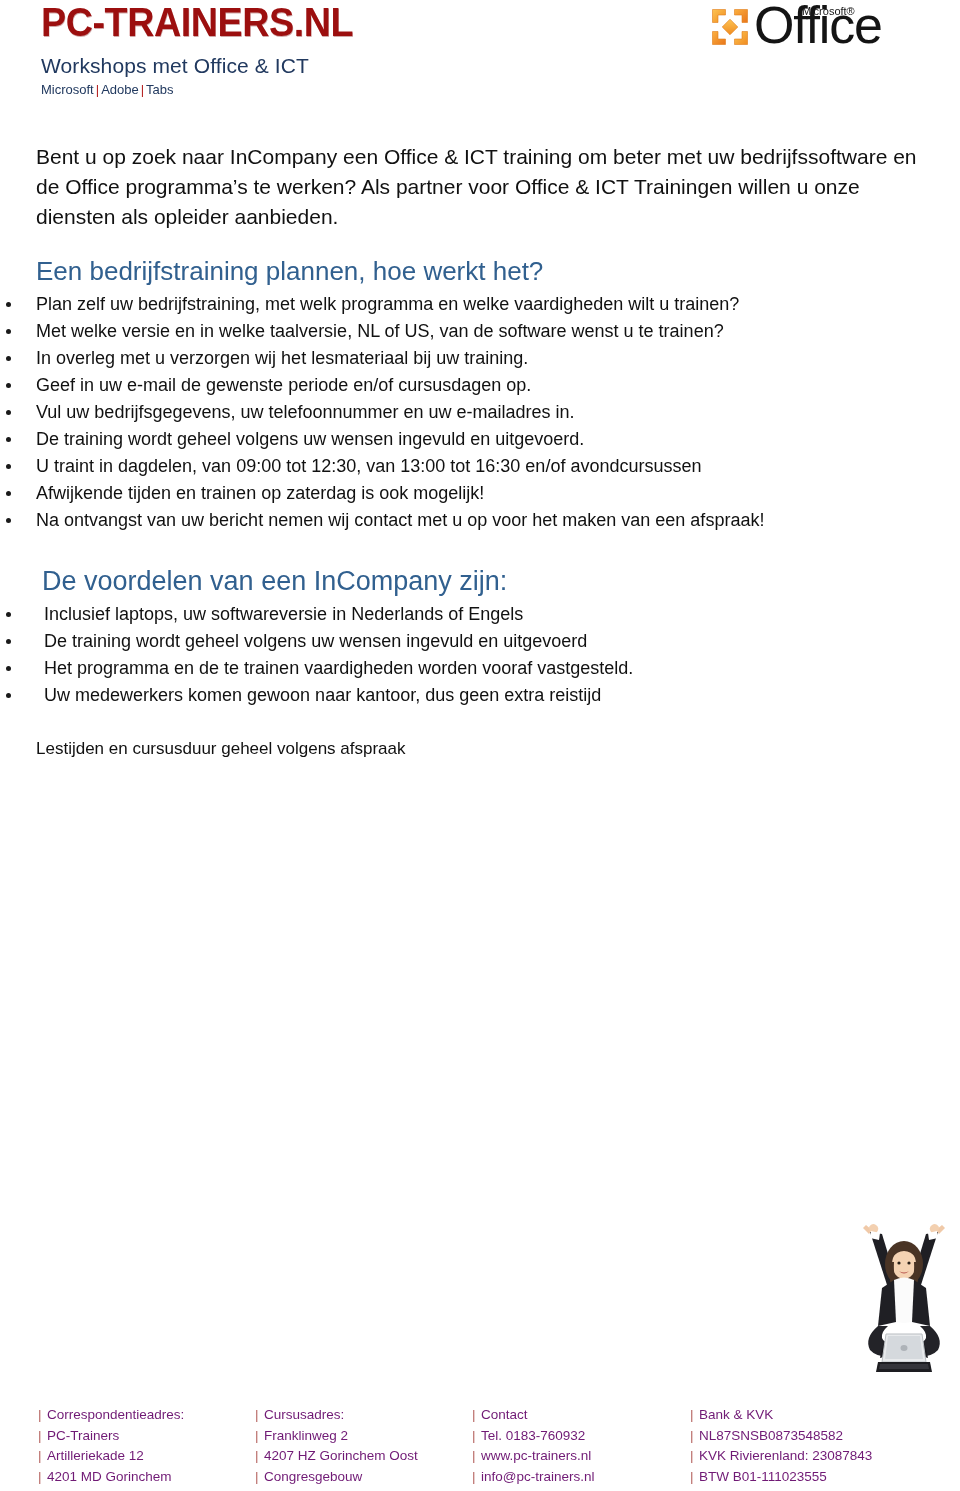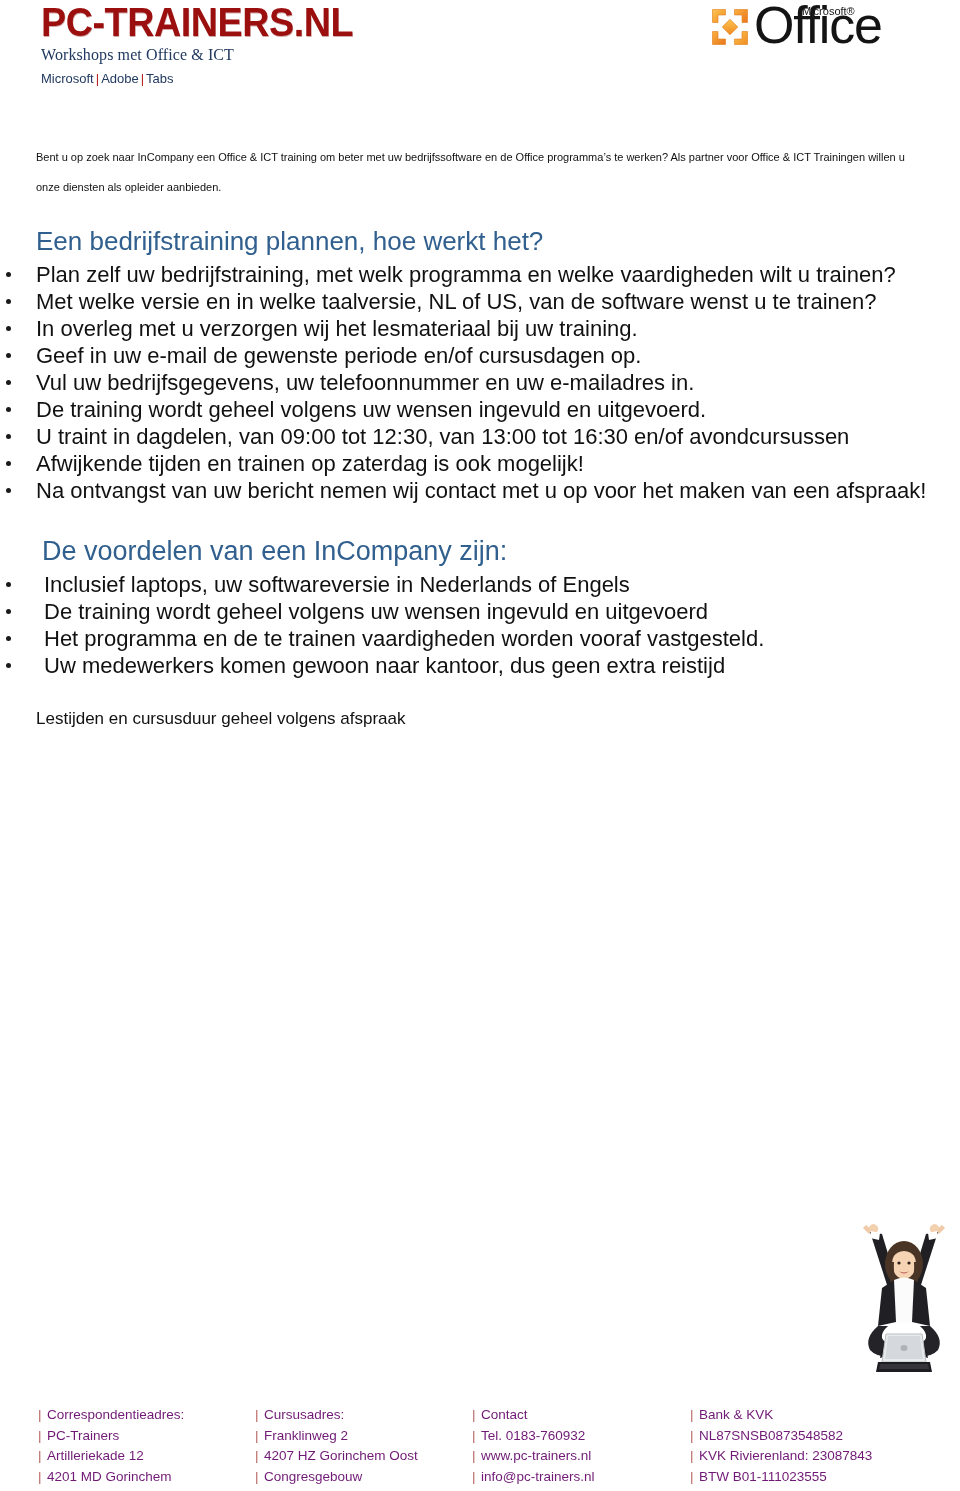--- a/index.html
+++ b/index.html
@@ -34,26 +34,26 @@
     font-size: 41px;
     line-height: 40px;
     letter-spacing: -0.5px;
     color: #9C0F0F;
     transform: scaleX(0.92);
     transform-origin: left center;
     white-space: nowrap;
     text-shadow: 0.5px 0.5px 0 rgba(120,10,10,0.35);
   }
   .brand-tagline {
-    font-size: 16px;
+    font-size: 21px;
     line-height: 26px;
     color: #21395F;
+    margin-top: 11px;
     white-space: nowrap;
     letter-spacing: 0.1px;
-    font-family: Liberation Serif, serif;
   }
   .brand-subtags {
     font-size: 13px;
     line-height: 18px;
     color: #21395F;
     margin-top: 2px;
     white-space: nowrap;
   }
   .sep-red { color: #B42121; padding: 0 2px; }
 
@@ -86,21 +86,21 @@
   }
 
   
   .content {
     position: absolute;
     left: 0; top: 142px;
     width: 960px;
   }
   .intro {
     margin: 0 35px 0 36px;
-    font-size: 11px;
+    font-size: 21px;
     line-height: 30px;
     color: #111;
   }
   .h-blue {
     margin: 22px 0 0 36px;
     font-size: 26px;
     line-height: 34px;
     font-weight: normal;
     color: #31608F;
   }
@@ -109,21 +109,21 @@
     font-size: 27px;
   }
   ul.bullets {
     list-style: none;
     margin: 3px 0 0 0;
     padding: 0;
   }
   ul.bullets li {
     position: relative;
     padding-left: 36px;
-    font-size: 22px;
+    font-size: 18px;
     line-height: 27px;
     color: #111;
   }
   ul.bullets li::before {
     content: "";
     position: absolute;
     left: 6px;
     top: 11px;
     width: 5px; height: 5px;
     border-radius: 50%;

